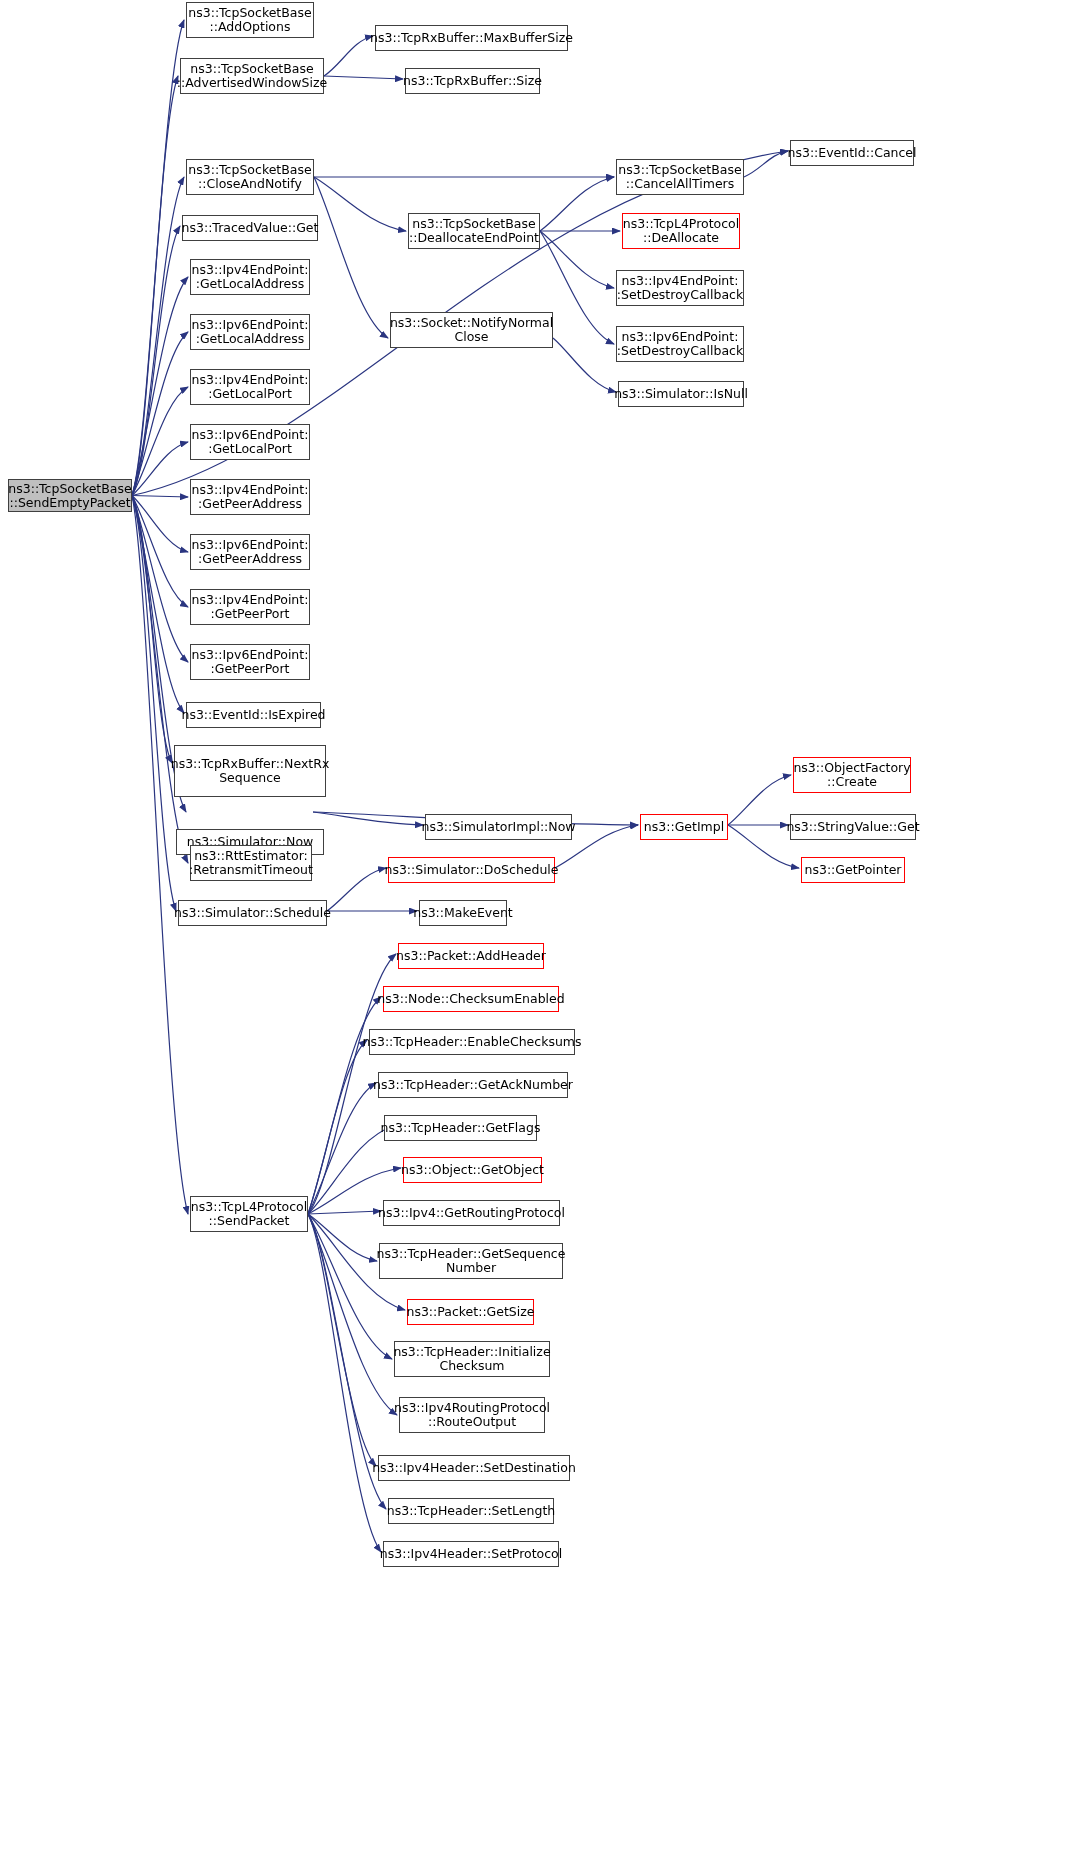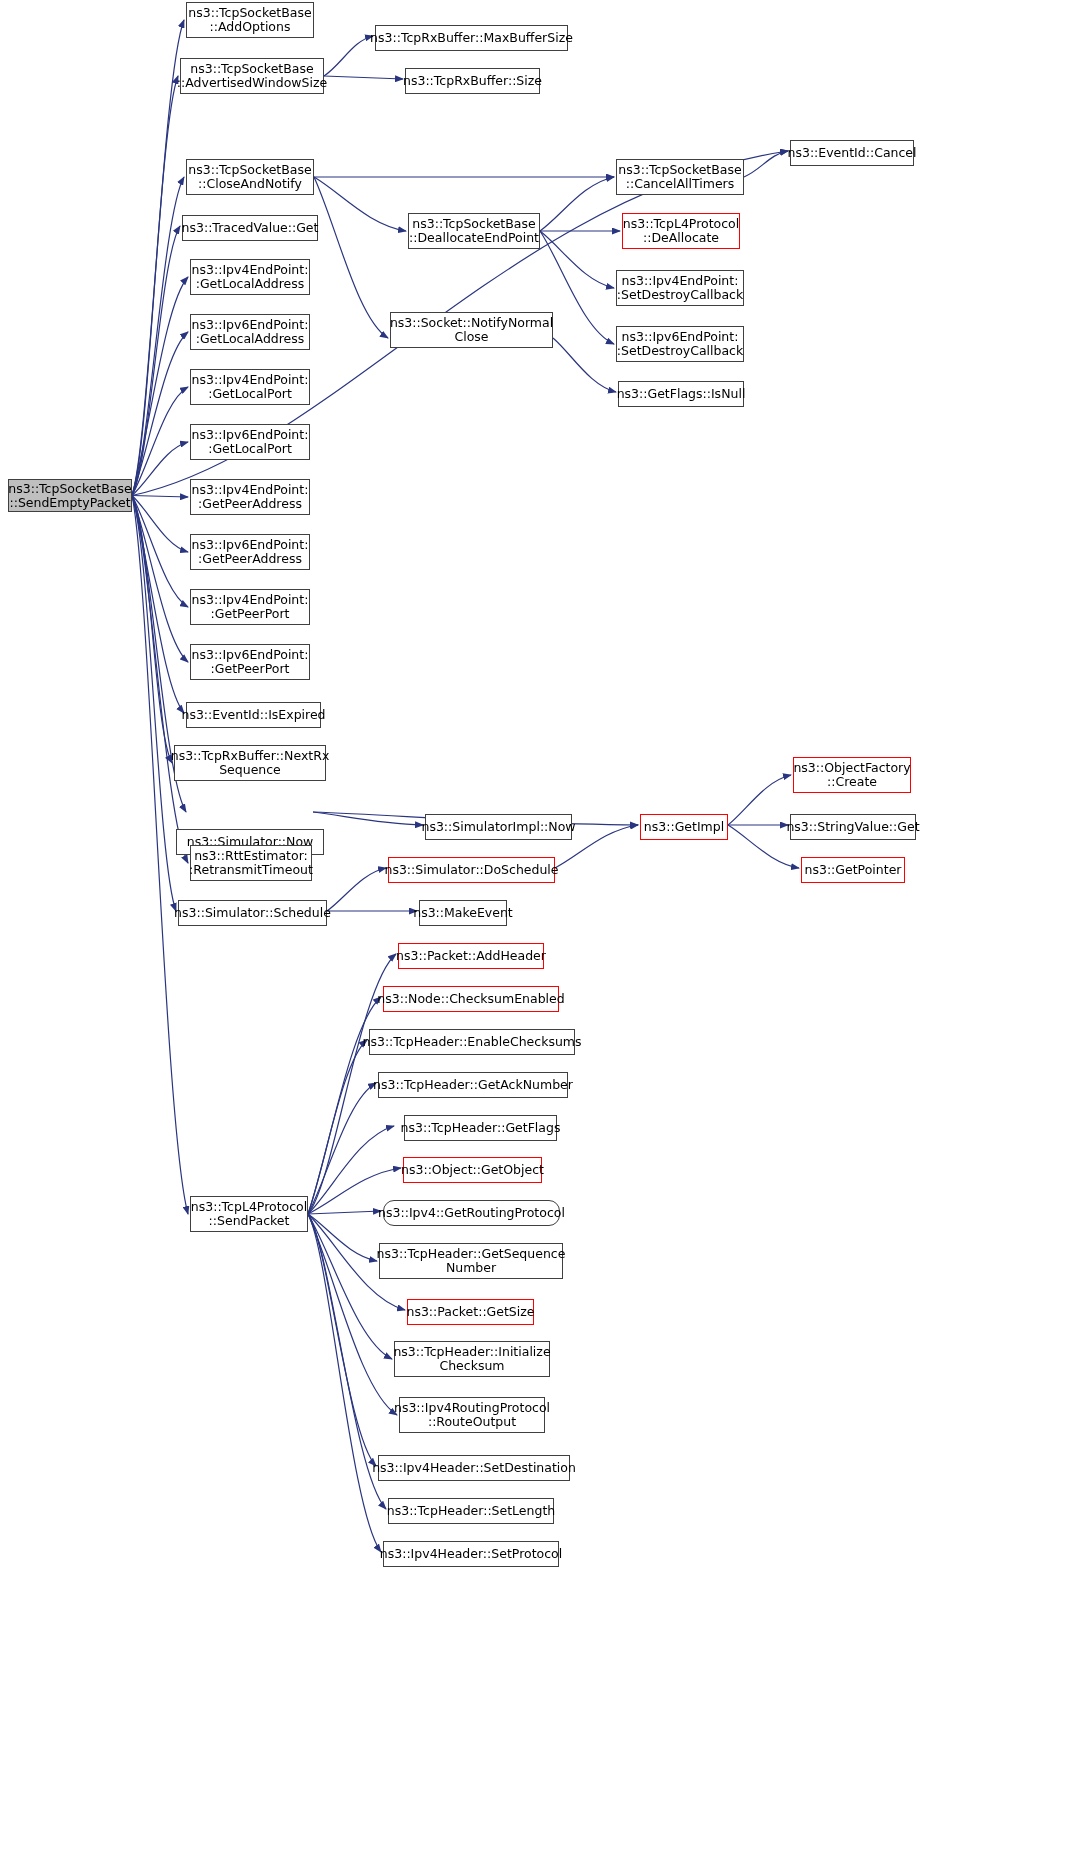--- a/index.html
+++ b/index.html
@@ -101,53 +101,53 @@
       <div class="node" style="left: 616px; top: 270px; width: 128px; height: 36px;">ns3::Ipv4EndPoint:
 :SetDestroyCallback</div>
       <div class="node" style="left: 190px; top: 314px; width: 120px; height: 36px;">ns3::Ipv6EndPoint:
 :GetLocalAddress</div>
       <div class="node" style="left: 390px; top: 312px; width: 163px; height: 36px;">ns3::Socket::NotifyNormal
 Close</div>
       <div class="node" style="left: 616px; top: 326px; width: 128px; height: 36px;">ns3::Ipv6EndPoint:
 :SetDestroyCallback</div>
       <div class="node" style="left: 190px; top: 369px; width: 120px; height: 36px;">ns3::Ipv4EndPoint:
 :GetLocalPort</div>
-      <div class="node" style="left: 618px; top: 381px; width: 126px; height: 22px;">ns3::GetFlags::IsNull</div>
+      <div class="node" style="left: 618px; top: 381px; width: 126px; height: 22px;">ns3::Simulator::IsNull</div>
       <div class="node" style="left: 190px; top: 424px; width: 120px; height: 36px;">ns3::Ipv6EndPoint:
 :GetLocalPort</div>
       <div class="node" style="left: 190px; top: 479px; width: 120px; height: 36px;">ns3::Ipv4EndPoint:
 :GetPeerAddress</div>
       <div class="node" style="left: 190px; top: 534px; width: 120px; height: 36px;">ns3::Ipv6EndPoint:
 :GetPeerAddress</div>
       <div class="node" style="left: 190px; top: 589px; width: 120px; height: 36px;">ns3::Ipv4EndPoint:
 :GetPeerPort</div>
       <div class="node" style="left: 190px; top: 644px; width: 120px; height: 36px;">ns3::Ipv6EndPoint:
 :GetPeerPort</div>
       <div class="node" style="left: 186px; top: 702px; width: 135px; height: 22px;">ns3::EventId::IsExpired</div>
-      <div class="node" style="left: 174px; top: 745px; width: 152px; height: 36px;">ns3::TcpRxBuffer::NextRx
+      <div class="node" style="left: 174px; top: 745px; width: 152px; height: 52px;">ns3::TcpRxBuffer::NextRx
 Sequence</div>
       <div class="node" style="left: 176px; top: 801px; width: 148px; height: 22px; margin-top: 28px;">ns3::Simulator::Now</div>
       <div class="node" style="left: 425px; top: 814px; width: 147px; height: 22px;">ns3::SimulatorImpl::Now</div>
       <div class="node red" style="left: 640px; top: 814px; width: 88px; height: 22px;">ns3::GetImpl</div>
       <div class="node red" style="left: 793px; top: 757px; width: 118px; height: 36px;">ns3::ObjectFactory
 ::Create</div>
       <div class="node" style="left: 790px; top: 814px; width: 126px; height: 22px;">ns3::StringValue::Get</div>
       <div class="node red" style="left: 801px; top: 857px; width: 104px; height: 22px;">ns3::GetPointer</div>
       <div class="node" style="left: 190px; top: 845px; width: 122px; height: 36px;">ns3::RttEstimator:
 :RetransmitTimeout</div>
       <div class="node red" style="left: 388px; top: 857px; width: 167px; height: 22px;">ns3::Simulator::DoSchedule</div>
       <div class="node" style="left: 178px; top: 900px; width: 149px; height: 22px;">ns3::Simulator::Schedule</div>
       <div class="node" style="left: 419px; top: 900px; width: 88px; height: 22px;">ns3::MakeEvent</div>
       <div class="node red" style="left: 398px; top: 943px; width: 146px; height: 22px;">ns3::Packet::AddHeader</div>
       <div class="node red" style="left: 383px; top: 986px; width: 176px; height: 22px;">ns3::Node::ChecksumEnabled</div>
       <div class="node" style="left: 369px; top: 1029px; width: 206px; height: 22px;">ns3::TcpHeader::EnableChecksums</div>
       <div class="node" style="left: 378px; top: 1072px; width: 190px; height: 22px;">ns3::TcpHeader::GetAckNumber</div>
-      <div class="node" style="left: 404px; top: 1115px; width: 153px; height: 22px;">ns3::TcpHeader::GetFlags</div>
+      <div class="node" style="left: 384px; top: 1115px; width: 153px; height: 22px;">ns3::TcpHeader::GetFlags</div>
       <div class="node red" style="left: 403px; top: 1157px; width: 139px; height: 22px;">ns3::Object::GetObject</div>
-      <div class="node" style="left: 383px; top: 1200px; width: 177px; height: 22px; border-radius: 11px;">ns3::Ipv4::GetRoutingProtocol</div>
+      <div class="node" style="left: 383px; top: 1200px; width: 177px; height: 22px;">ns3::Ipv4::GetRoutingProtocol</div>
       <div class="node" style="left: 190px; top: 1196px; width: 118px; height: 36px;">ns3::TcpL4Protocol
 ::SendPacket</div>
       <div class="node" style="left: 379px; top: 1243px; width: 184px; height: 36px;">ns3::TcpHeader::GetSequence
 Number</div>
       <div class="node red" style="left: 407px; top: 1299px; width: 127px; height: 14px;">ns3::Packet::GetSize</div>
       <div class="node" style="left: 394px; top: 1341px; width: 156px; height: 36px;">ns3::TcpHeader::Initialize
 Checksum</div>
       <div class="node" style="left: 399px; top: 1397px; width: 146px; height: 36px;">ns3::Ipv4RoutingProtocol
 ::RouteOutput</div>
       <div class="node" style="left: 378px; top: 1455px; width: 192px; height: 22px;">ns3::Ipv4Header::SetDestination</div>

